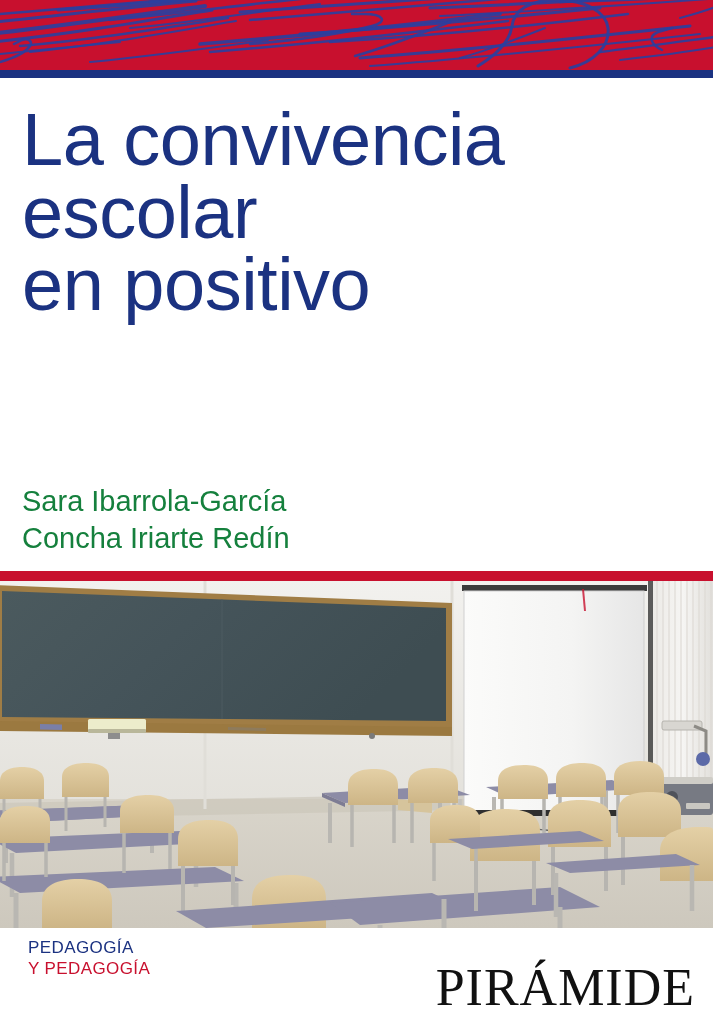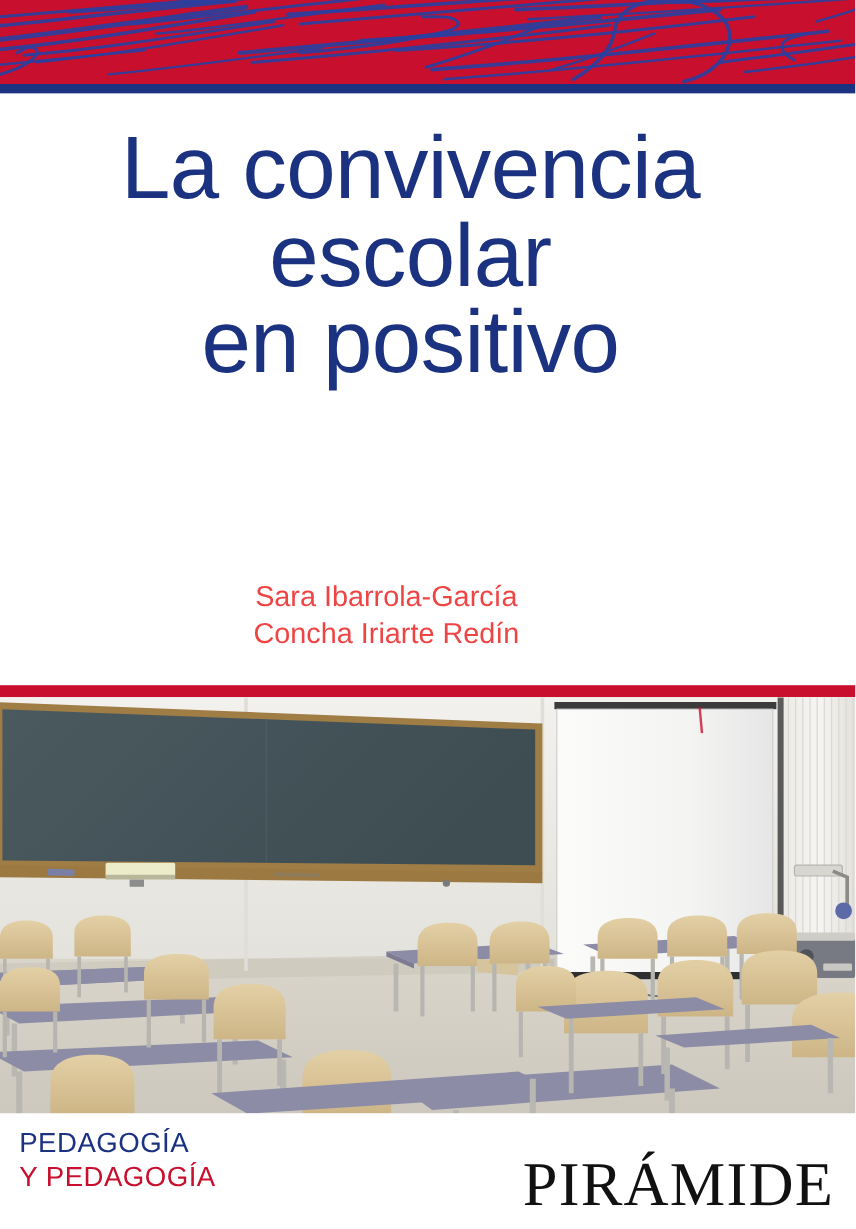--- a/index.html
+++ b/index.html
@@ -42,21 +42,20 @@
     background: #1b3281;
   }
 
   
   .text-zone {
     position: absolute;
     left: 0; top: 78px;
     width: 713px;
     height: 493px;
     background: #ffffff;
-    text-align: center;
   }
   .title {
     position: absolute;
     left: 22px;
     top: 26px;
     width: 640px;
     color: #1b3281;
     font-size: 74px;
     line-height: 0.98;
     font-weight: 400;
@@ -72,22 +71,22 @@
     font-size: 37px;
     line-height: 1.14;
     font-weight: 400;
     white-space: pre-line;
   }
   .authors {
     position: absolute;
     left: 22px;
     top: 405px;
     width: 600px;
-    color: #ef4444;
-    font-size: 24px;
+    color: #15803d;
+    font-size: 29px;
     line-height: 1.28;
     font-weight: 400;
     white-space: pre-line;
   }
 
   
   .photo-rule {
     position: absolute;
     left: 0; top: 571px;
     width: 713px;
@@ -109,23 +108,23 @@
   
   .footer {
     position: absolute;
     left: 0; top: 928px;
     width: 713px;
     height: 96px;
     background: #ffffff;
   }
   .collection {
     position: absolute;
-    left: 16px;
+    left: 28px;
     top: 10px;
-    font-size: 23px;
+    font-size: 17px;
     line-height: 1.22;
     letter-spacing: 0.4px;
     font-weight: 400;
   }
   .collection .line1 { color: #1b3281; display: block; }
   .collection .line2 { color: #c8102e; display: block; }
   .publisher {
     position: absolute;
     right: 18px;
     top: 30px;

